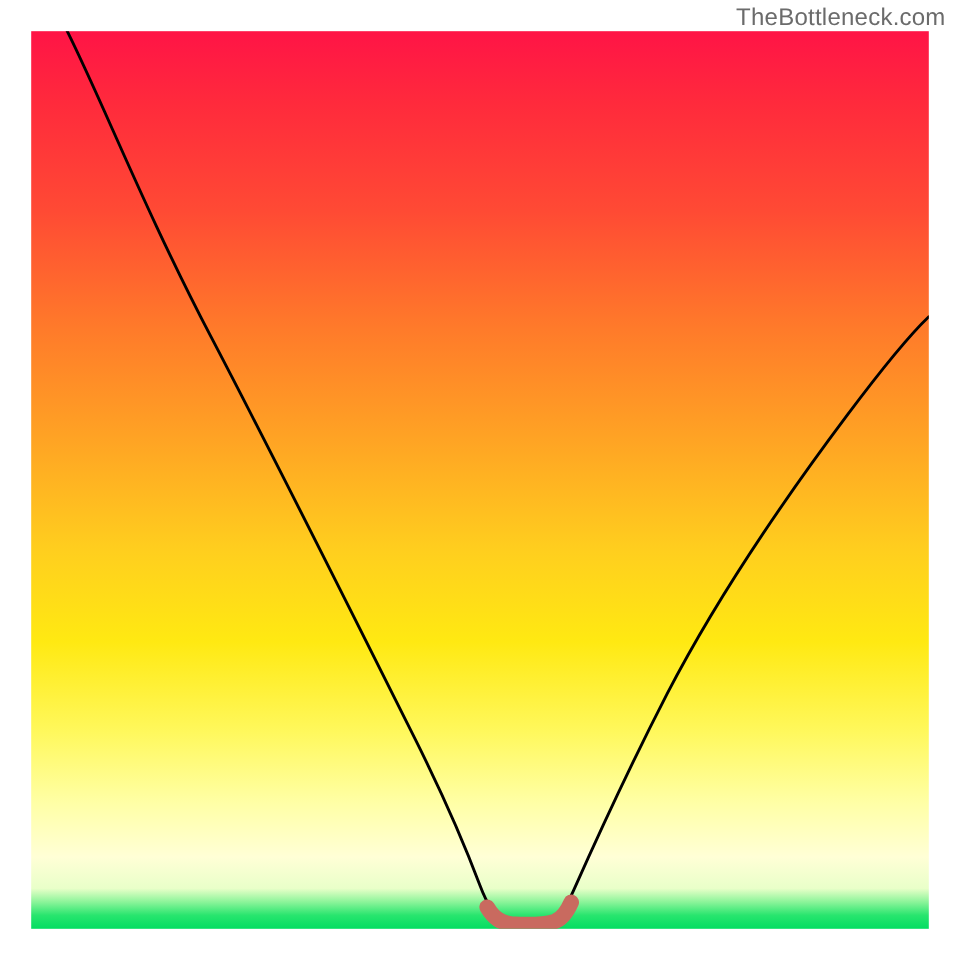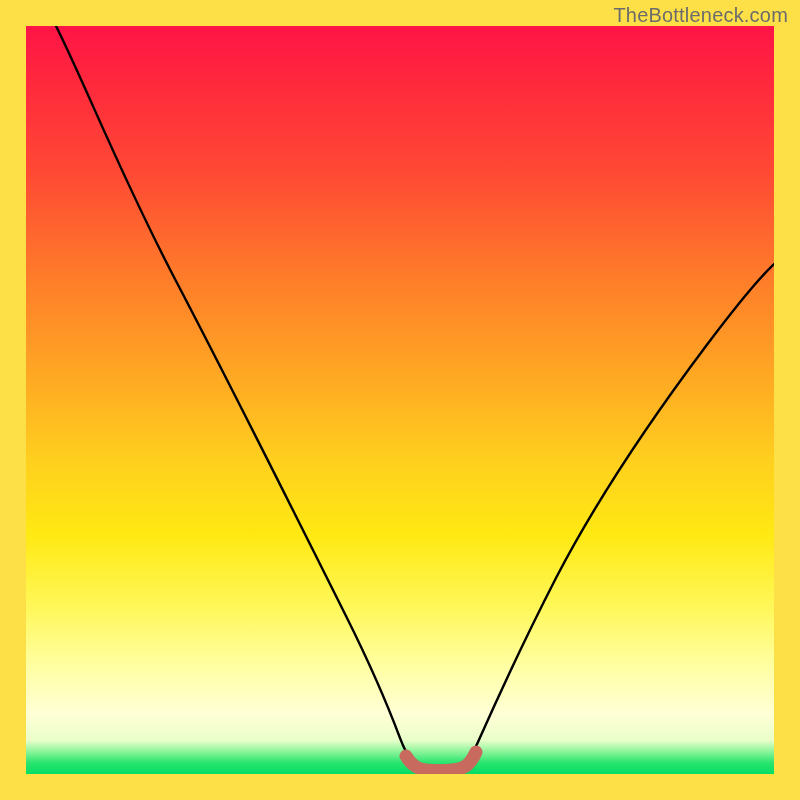--- a/index.html
+++ b/index.html
@@ -8,21 +8,21 @@
     width: 800px;
     height: 800px;
     background: #000;
     overflow: hidden;
     font-family: Arial, Helvetica, sans-serif;
   }
   .frame {
     position: relative;
     width: 800px;
     height: 800px;
-    background: #fde047;
+    background: #ffffff;
   }
   .plot-area {
     position: absolute;
     left: 26px;
     top: 26px;
     width: 748px;
     height: 748px;
     
     background: linear-gradient(
       to bottom,

